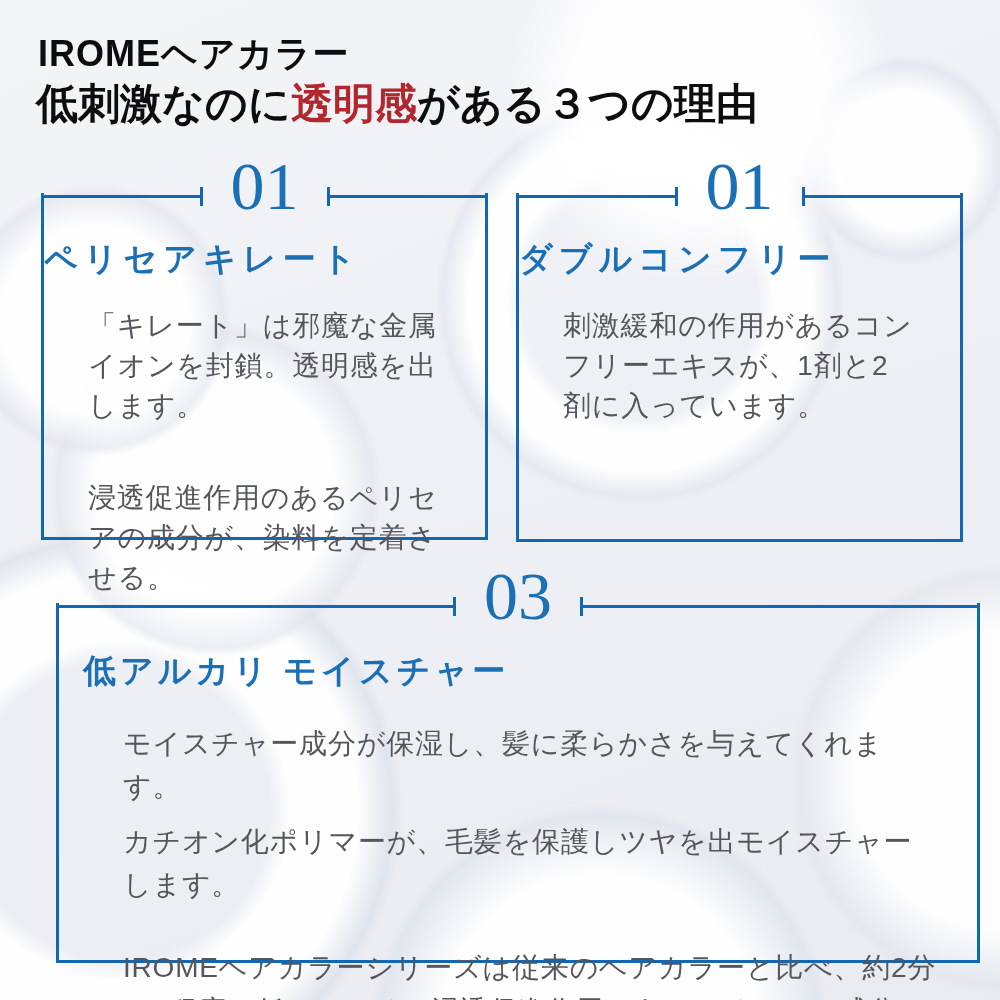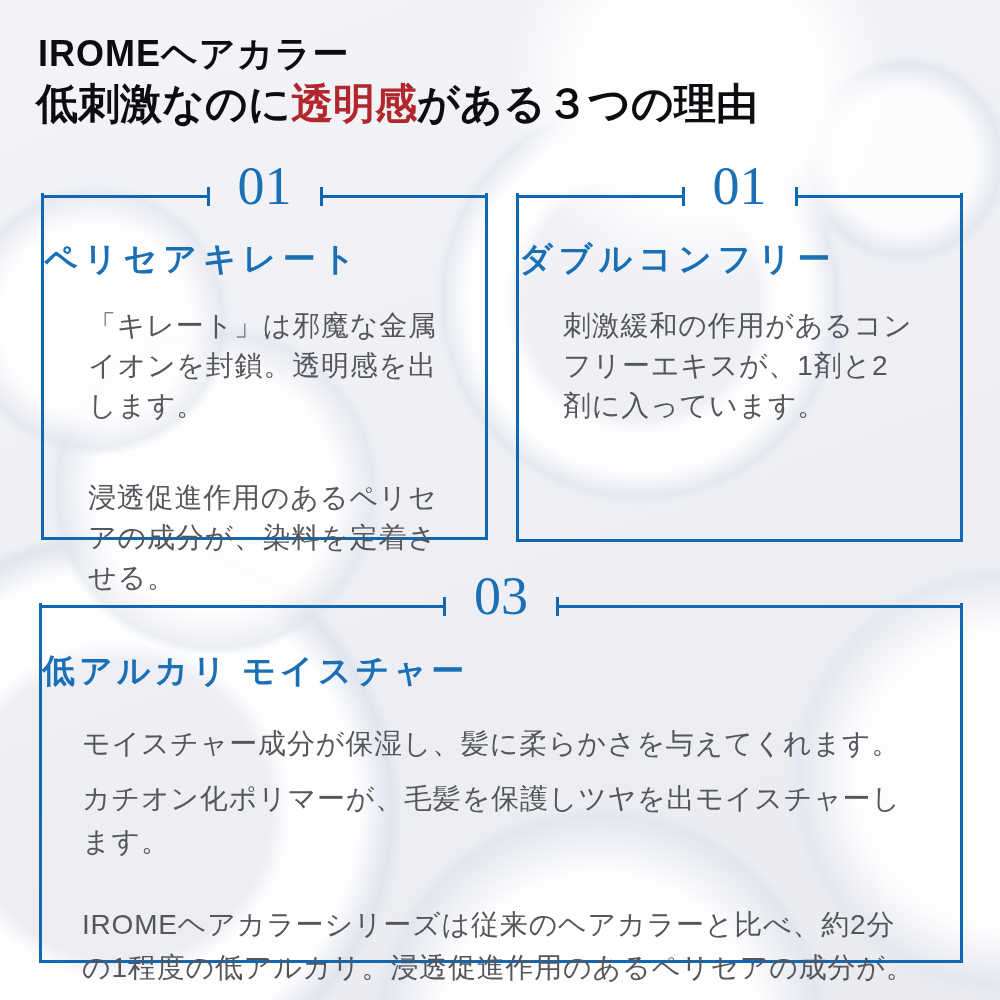--- a/index.html
+++ b/index.html
@@ -33,36 +33,36 @@
   }
   .title .red { color:#b2272e; }
 
   
   .card {
     position:absolute; box-sizing:border-box;
     border:3px solid #1167b1; border-top:none;
   }
   .card-1 { left:41px;  top:193px; width:447px; height:347px; }
   .card-2 { left:516px; top:193px; width:447px; height:349px; }
-  .card-3 { left:39px;  top:603px; width:924px; height:360px; }
+  .card-3 { left:56px;  top:603px; width:924px; height:360px;padding-left:24px; }
 
   .card-head {
     position:absolute; top:-34px; left:-3px; right:-3px; height:68px;
     display:flex; align-items:center;
   }
   .rule { flex:1; height:3px; background:#1167b1; position:relative; transform:translateY(3px); }
   .rule-l::after,
   .rule-r::before {
     content:""; position:absolute; top:-8px; width:3px; height:19px; background:#1167b1;
   }
   .rule-l::after  { right:0; }
   .rule-r::before { left:0; }
   .num {
     font-family:"Liberation Serif","DejaVu Serif",serif;
-    font-size:54px; line-height:1; color:#1b6fb5; margin:0 28px;
+    font-size:68px; line-height:1; color:#1b6fb5; margin:0 28px;
     transform:translateY(-7px);
   }
 
   .card-title {
     margin:44px 0 0; text-align:left;
     font-family:"Liberation Serif","DejaVu Serif",serif;
     font-weight:700; font-size:33px; letter-spacing:6px; color:#1b6fb5;
   }
   .card-3 .card-title { margin-top:46px; letter-spacing:4px; }
 

